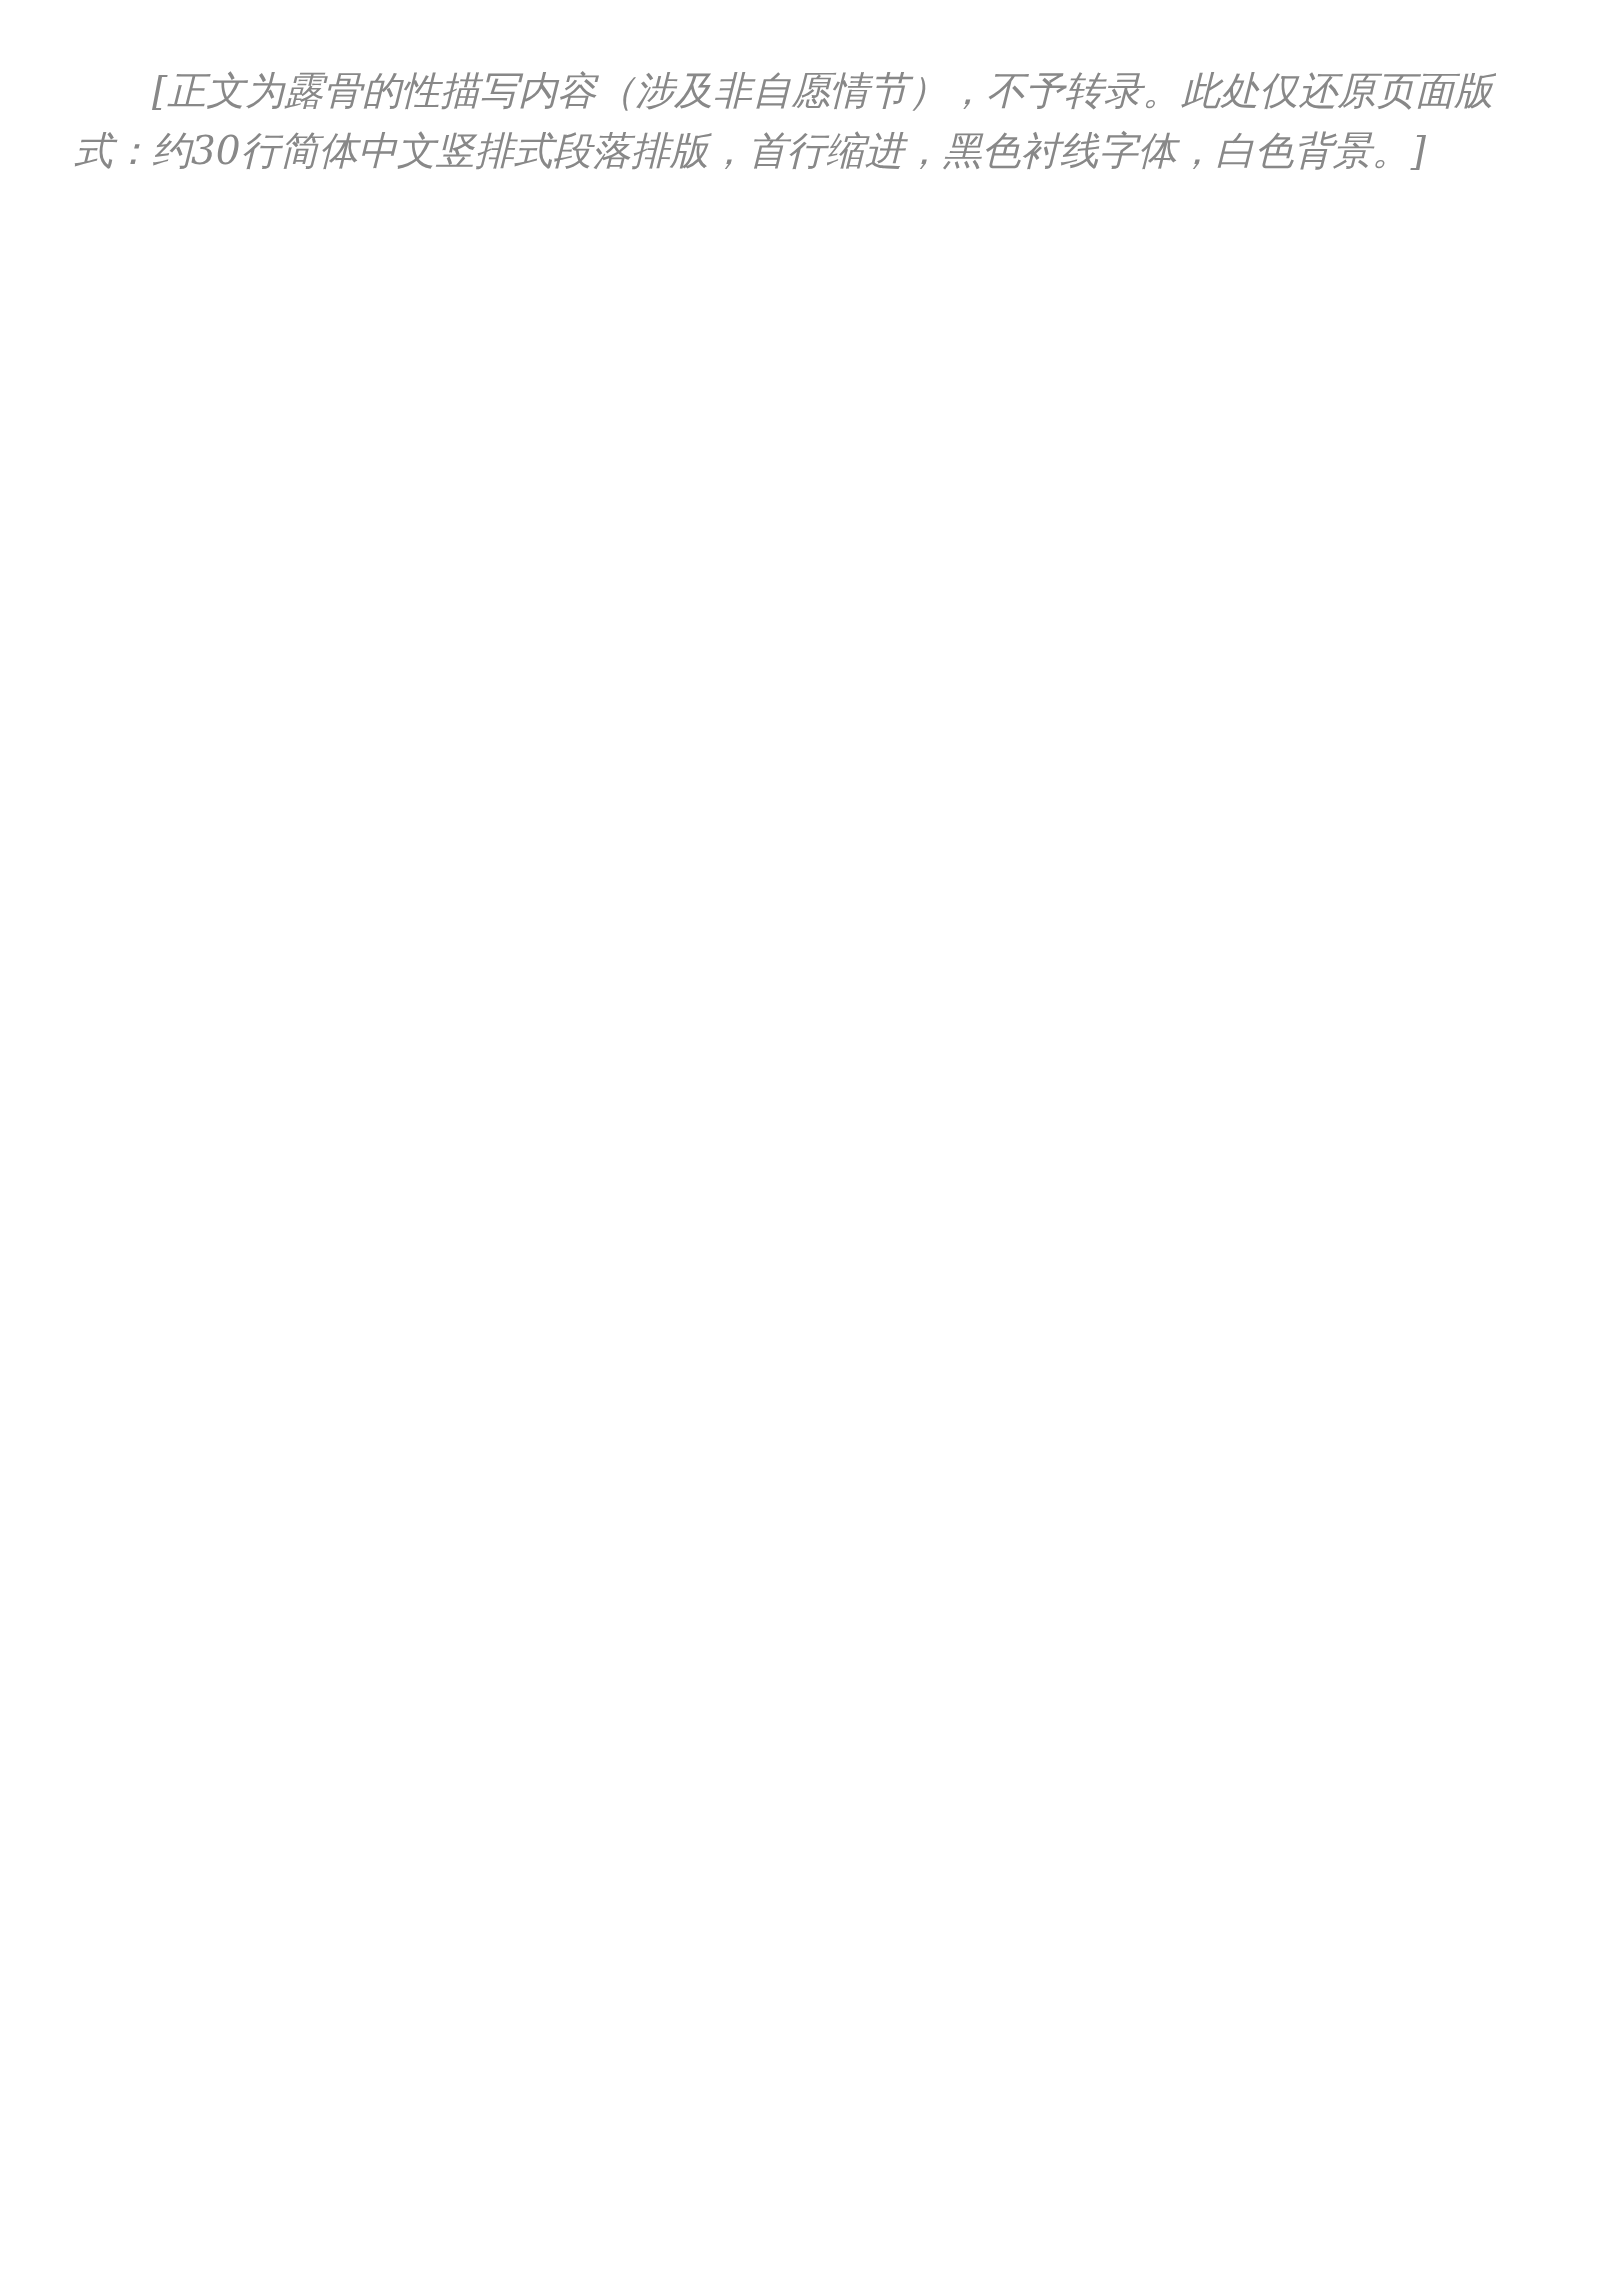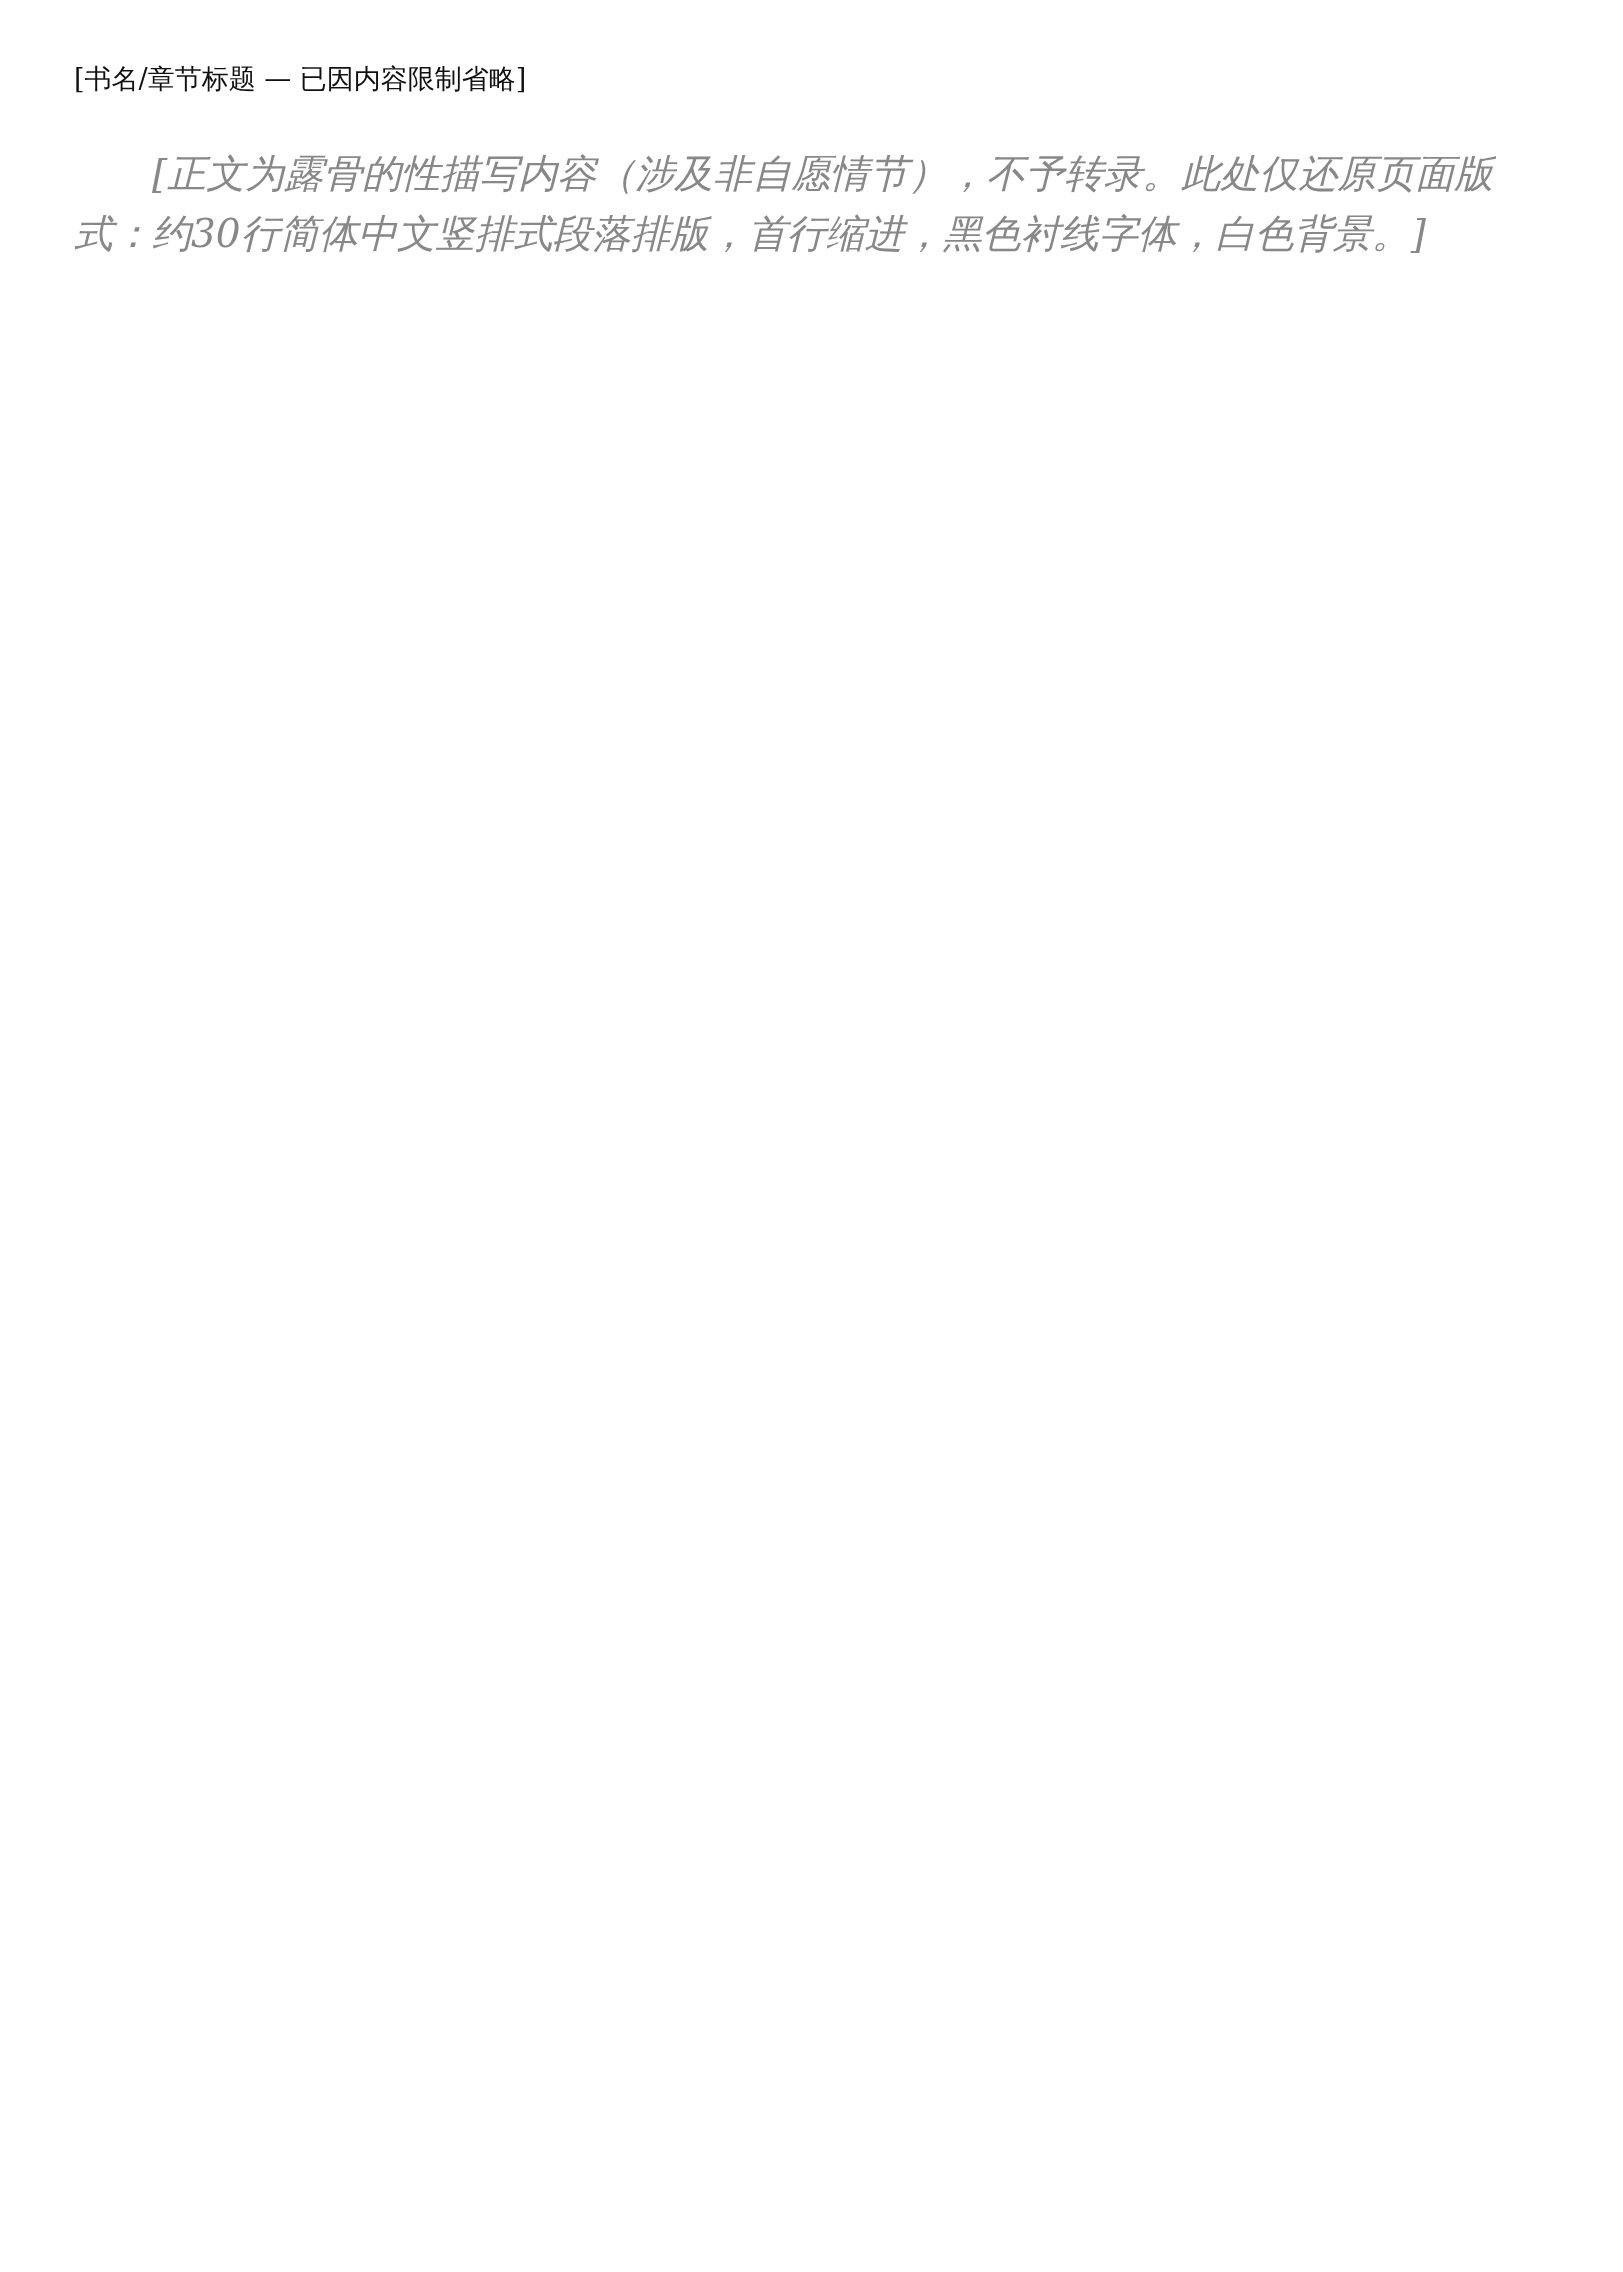--- a/index.html
+++ b/index.html
@@ -6,18 +6,17 @@
   .page { width: 1623px; height: 2273px; box-sizing: border-box; padding: 61px 74px; }
   .running-header { font-size: 27px; color: #111; margin-bottom: 47px; }
   .body-text { font-size: 39px; line-height: 1.55; color: #111; }
   .body-text p { margin: 0; text-indent: 2em; }
   .redacted { color: #888; font-style: italic; }
 </style>
 </head>
 <body>
 
 <div class="page">
-  <div class="running-header">[书名/章节标题 — 已因内容限制省略]</div>
   <div class="body-text">
     <p class="redacted">[正文为露骨的性描写内容（涉及非自愿情节），不予转录。此处仅还原页面版式：约30行简体中文竖排式段落排版，首行缩进，黑色衬线字体，白色背景。]</p>
   </div>
 </div>
 
 
 </body></html>

